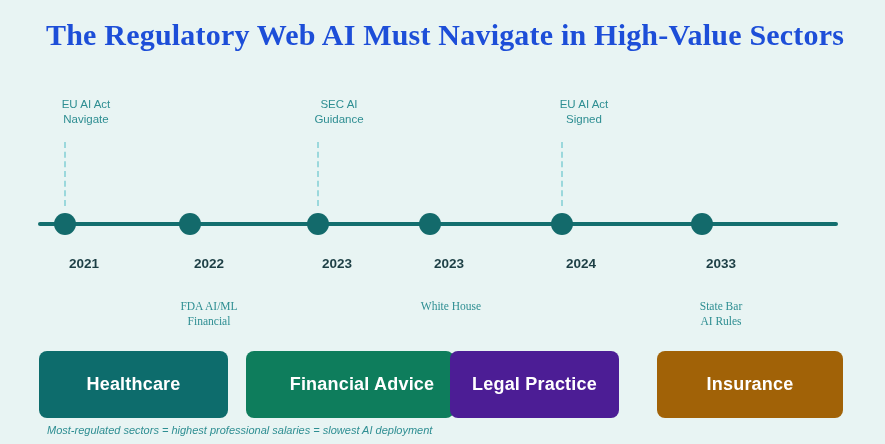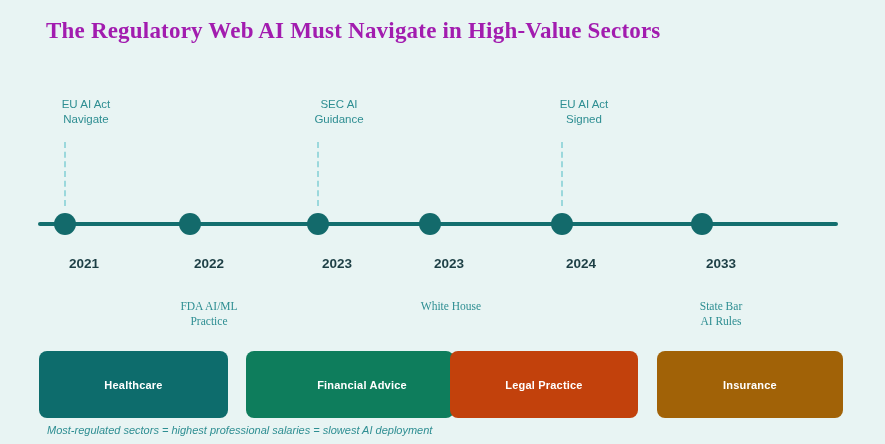--- a/index.html
+++ b/index.html
@@ -13,23 +13,23 @@
     height: 444px;
     background: #e8f4f3;
     overflow: hidden;
   }
   .title {
     position: absolute;
     left: 46px;
     top: 18px;
     font-family: "Liberation Serif", "DejaVu Serif", serif;
     font-weight: bold;
-    font-size: 23px;
+    font-size: 30px;
     letter-spacing: 0.2px;
-    color: #a21caf;
+    color: #1d4ed8;
   }
   .timeline-line {
     position: absolute;
     left: 38px;
     top: 222px;
     width: 800px;
     height: 4px;
     background: #136e6e;
     border-radius: 2px;
   }
@@ -73,21 +73,21 @@
     top: 351px;
     height: 67px;
     border-radius: 8px;
     display: flex;
     align-items: center;
     justify-content: center;
   }
   .sector-label {
     color: #ffffff;
     font-weight: bold;
-    font-size: 11px;
+    font-size: 18px;
     letter-spacing: 0.2px;
     text-align: right;
   }
   .footnote {
     position: absolute;
     left: 47px;
     top: 424px;
     font-size: 11px;
     font-style: italic;
     color: #2e8e92;
@@ -128,37 +128,37 @@
 
   <div class="year-label" style="left:44px;">2021</div>
   <div class="year-label" style="left:169px;">2022</div>
   <div class="year-label" style="left:297px;">2023</div>
   <div class="year-label" style="left:409px;">2023</div>
   <div class="year-label" style="left:541px;">2024</div>
   <div class="year-label" style="left:681px;">2033</div>
 
   <div class="event-label below" style="left:129px;">
     <span class="event-line">FDA AI/ML</span>
-    <span class="event-line">Practice</span>
+    <span class="event-line">Financial</span>
   </div>
   <div class="event-label below" style="left:371px;">
     <span class="event-line">White House</span>
   </div>
   <div class="event-label below" style="left:641px;">
     <span class="event-line">State Bar</span>
     <span class="event-line">AI Rules</span>
   </div>
 
   <div class="sector-card" style="left: 39px; width: 189px; background-color: rgb(13, 108, 108);">
     <span class="sector-label">Healthcare</span>
   </div>
   <div class="sector-card" style="left: 246px; width: 184px; background-color: rgb(14, 125, 92); padding-left: 24px;">
     <span class="sector-label">Financial Advice</span>
   </div>
-  <div class="sector-card" style="left: 450px; width: 188px; background-color: #c2410c;">
+  <div class="sector-card" style="left: 450px; width: 169px; background-color: #4c1d95;">
     <span class="sector-label">Legal Practice</span>
   </div>
   <div class="sector-card" style="left: 657px; width: 186px; background-color: #a16207;">
     <span class="sector-label">Insurance</span>
   </div>
 
   <div class="footnote">Most-regulated sectors = highest professional salaries = slowest AI deployment</div>
 
 </div>
 

